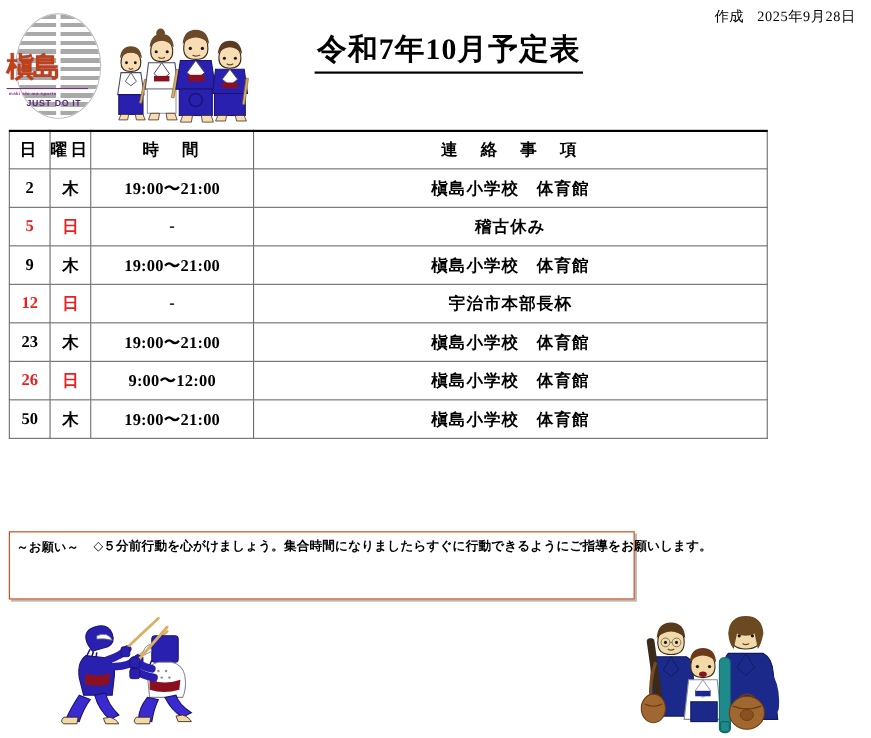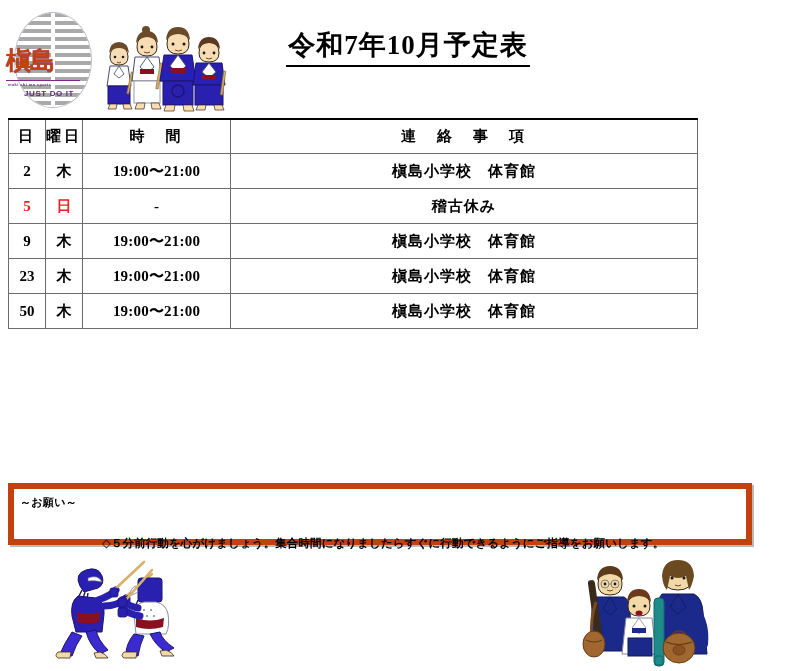--- a/index.html
+++ b/index.html
@@ -169,40 +169,39 @@
   td.note { font-size: 16px; letter-spacing: 1px; }
   tr.sunday td.day, tr.sunday td.dow { color: #e8201f; }
 
   
   table#schedule { border-top: 2px solid #000; border-bottom: 1px solid #6d6d6d; }
 
   
   #notes-box {
     position: absolute;
     left: 8px; top: 483px;
-    width: 744px;
+    width: 569px;
     height: 62px;
-    border: 6px solid #c2410c;
+    border: 1px solid #c2410c;
     background: #ffffff;
     box-shadow: 2px 2px 0 #b9b9b9;
     box-sizing: border-box;
   }
   #notes-label {
     position: absolute;
     left: 6px; top: 6px;
     font-size: 11px;
     font-weight: bold;
     letter-spacing: 0.3px;
     white-space: nowrap;
   }
   #notes-lines {
     position: absolute;
-    left: 88px; top: 5px;
+    left: 76px; top: 5px;
     right: 4px;
-    margin-top: 41px;
   }
   #notes-lines div {
     font-size: 11.5px;
     font-weight: bold;
     line-height: 16px;
     letter-spacing: 0.1px;
     white-space: nowrap;
   }
 
   
@@ -289,20 +288,23 @@
       <path d="M100 46 h26 l3 22 h-32z" fill="#2a20b0" stroke="#1a1470" stroke-width="1"></path>
       <path d="M113 46 l-7 9 l7 6 l7-6z" fill="#ffffff" stroke="#4a4a6a" stroke-width="0.9"></path>
       <rect x="106" y="58" width="14" height="5" fill="#8a1020"></rect>
       <rect x="99" y="68" width="28" height="20" fill="#2a20b0" stroke="#1a1470" stroke-width="1"></rect>
       <path d="M102 88 l-2 5 h9 l1-5z" fill="#f7dcb4" stroke="#3a2a1a" stroke-width="0.7"></path>
       <path d="M118 88 l1 5 h9 l-2-5z" fill="#f7dcb4" stroke="#3a2a1a" stroke-width="0.7"></path>
       <rect x="126" y="54" width="2.2" height="24" fill="#d8b06a" stroke="#8a6a2a" stroke-width="0.6" transform="rotate(8 127 66)"></rect>
     </g>
   </svg>
 
+  <div id="doc-date">
+    <span class="label">作成</span><span class="value">2025年9月28日</span>
+  </div>
 
   <div id="title">
     <span>令和7年10月予定表</span>
   </div>
 
 </div>
 
 <div id="schedule-wrap">
   <table id="schedule">
     <colgroup>
@@ -331,24 +333,36 @@
           <td class="dow">日</td>
           <td class="time">-</td>
           <td class="note">稽古休み</td>
         </tr>
         <tr>
           <td class="day">9</td>
           <td class="dow">木</td>
           <td class="time">19:00〜21:00</td>
           <td class="note">槇島小学校　体育館</td>
         </tr>
+        <tr class="sunday">
+          <td class="day">12</td>
+          <td class="dow">日</td>
+          <td class="time">-</td>
+          <td class="note">宇治市本部長杯</td>
+        </tr>
         <tr>
           <td class="day">23</td>
           <td class="dow">木</td>
           <td class="time">19:00〜21:00</td>
+          <td class="note">槇島小学校　体育館</td>
+        </tr>
+        <tr class="sunday">
+          <td class="day">26</td>
+          <td class="dow">日</td>
+          <td class="time">9:00〜12:00</td>
           <td class="note">槇島小学校　体育館</td>
         </tr>
         <tr>
           <td class="day">50</td>
           <td class="dow">木</td>
           <td class="time">19:00〜21:00</td>
           <td class="note">槇島小学校　体育館</td>
         </tr>
       </tbody>
   </table>

